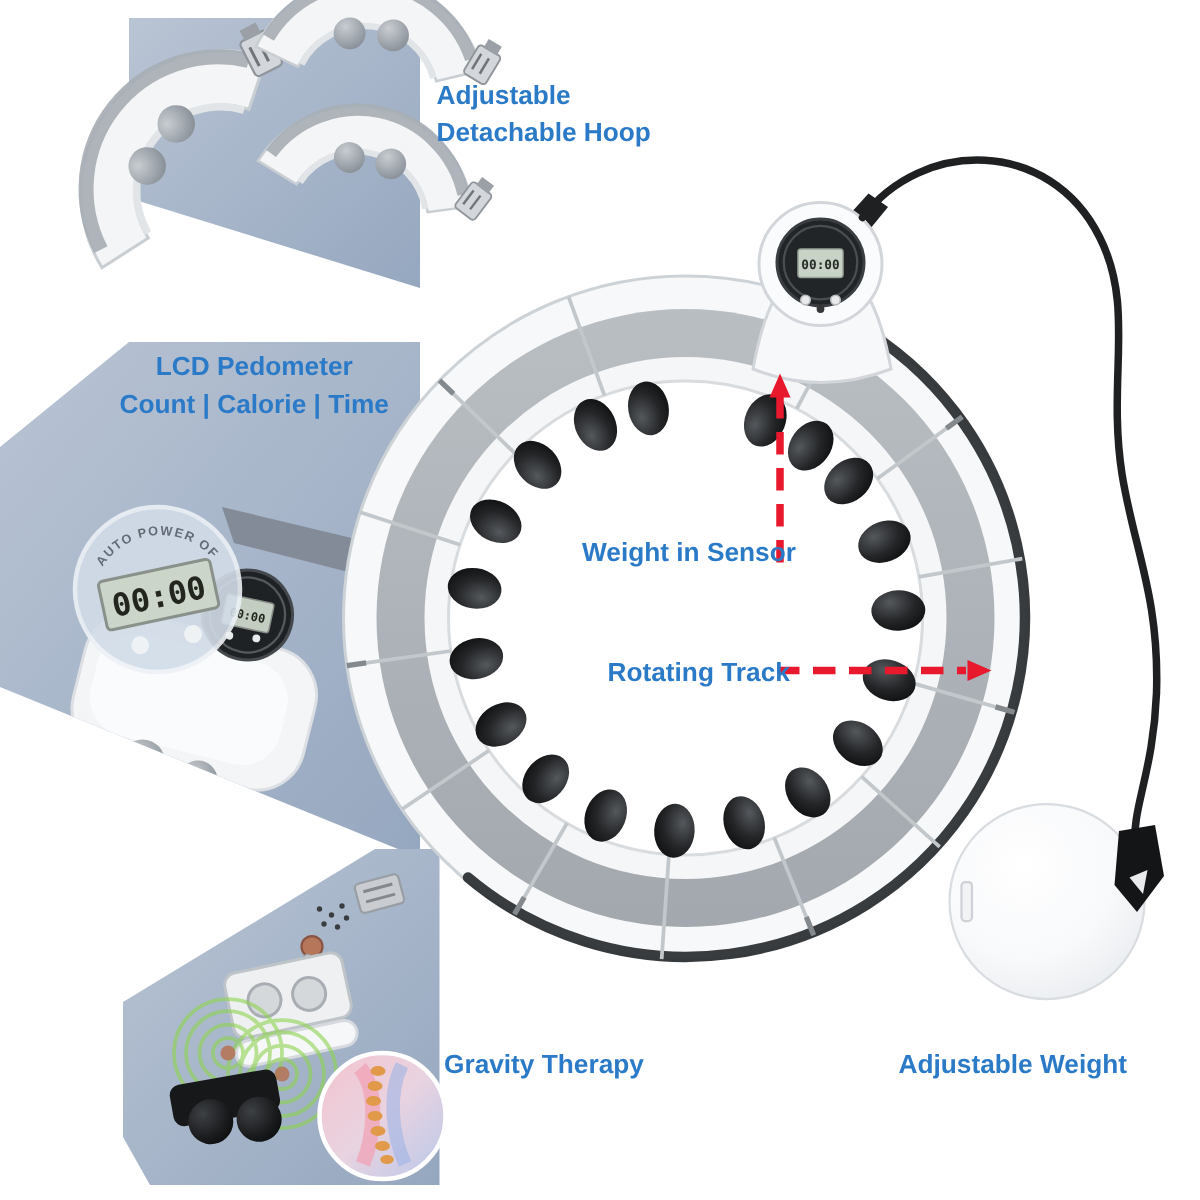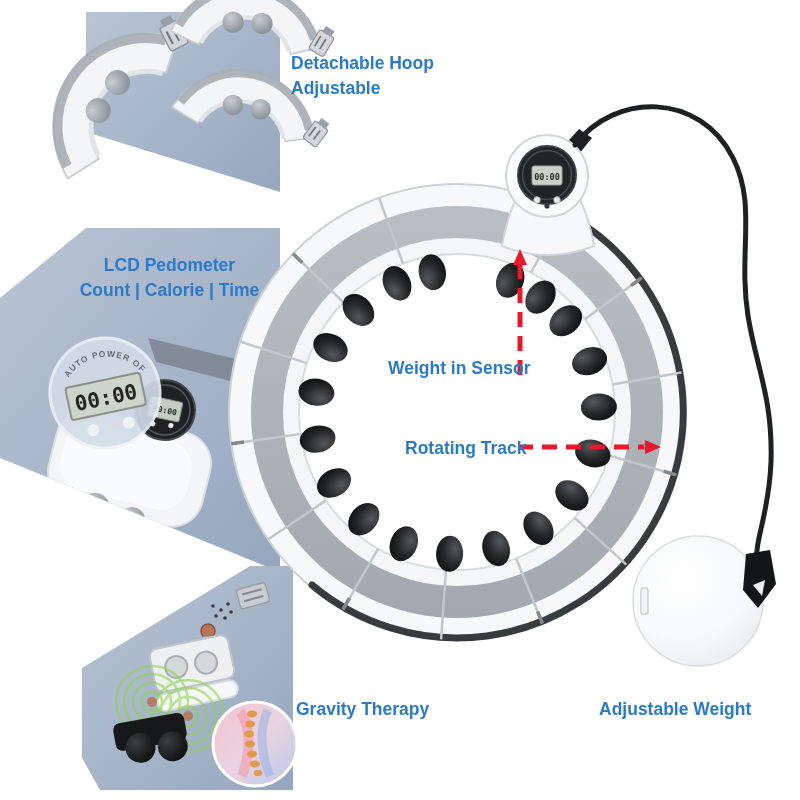--- a/index.html
+++ b/index.html
@@ -247,25 +247,25 @@
     <line x1="520" y1="264" x2="520" y2="380" stroke-width="5" stroke-dasharray="15 9"></line>
     <polygon points="513,265 527,265 520,249" stroke="none"></polygon>
   </g>
   <g stroke="#e8182d" fill="#e8182d">
     <line x1="518" y1="447" x2="644" y2="447" stroke-width="5" stroke-dasharray="15 9"></line>
     <polygon points="645,440 645,454 661,447" stroke="none"></polygon>
   </g>
 </svg>
 
 <div class="label" style="left:291px;top:51px;">
+  <span>Adjustable</span>
   <span>Detachable Hoop</span>
-  <span>Adjustable</span>
-</div>
-
-<div class="label center" style="left:62px;top:232px;width:215px;margin-top:21px;">
+</div>
+
+<div class="label center" style="left:62px;top:232px;width:215px;">
   <span>LCD Pedometer</span>
   <span>Count | Calorie | Time</span>
 </div>
 
 <div class="label" style="left:388px;top:356px;">
   <span>Weight in Sensor</span>
 </div>
 
 <div class="label" style="left:405px;top:436px;">
   <span>Rotating Track</span>

